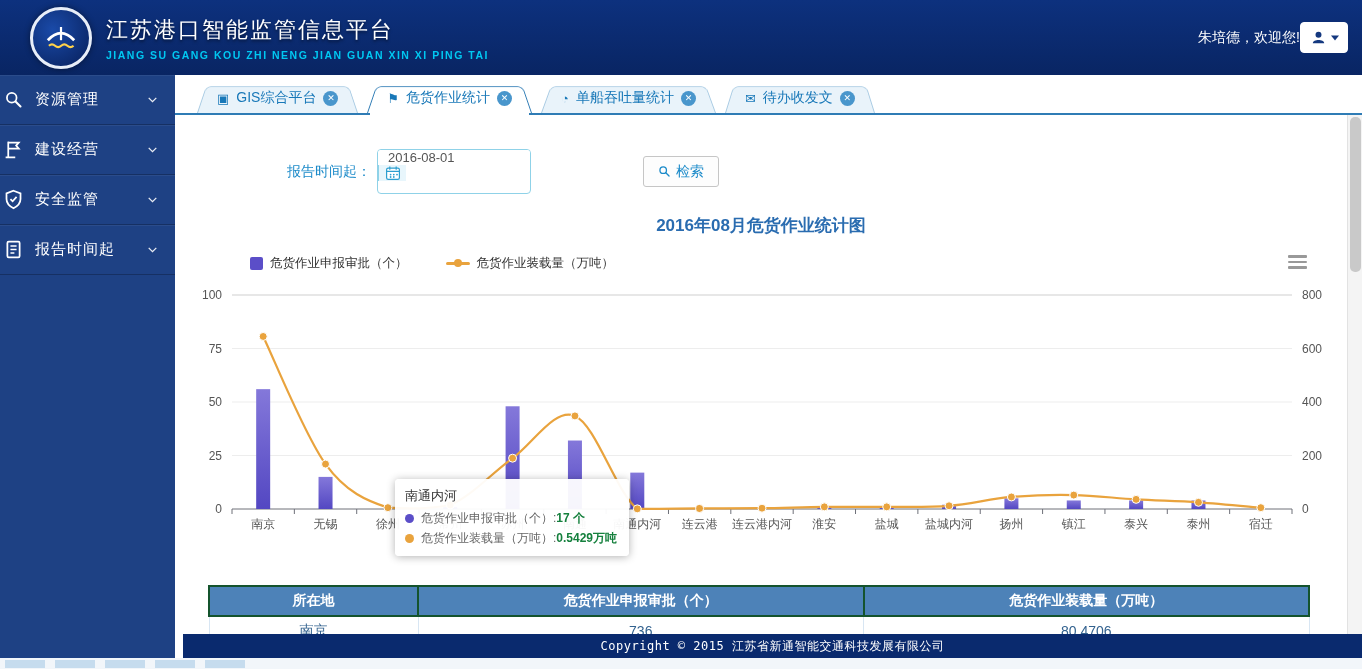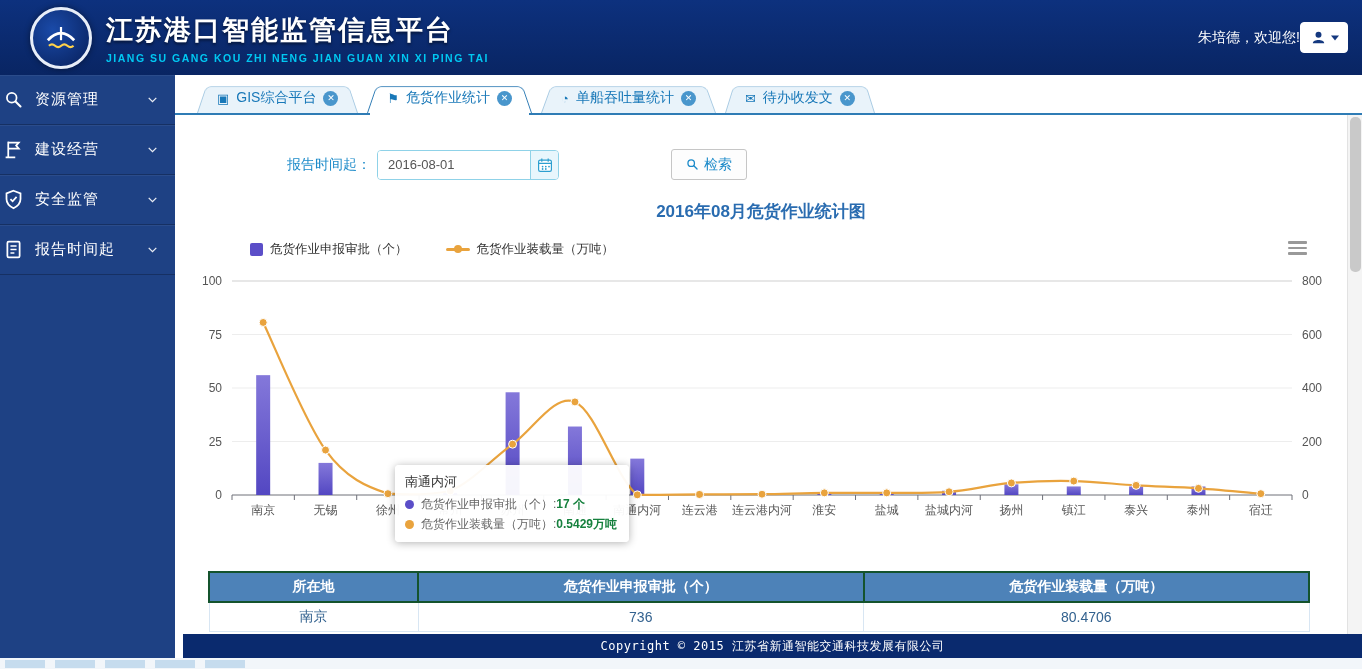--- a/index.html
+++ b/index.html
@@ -8,21 +8,21 @@
 
   
   .topbar { position:absolute; top:0; left:0; width:100%; height:75px;
     background:linear-gradient(180deg,#0d317e 0%,#092563 100%);
     display:flex; align-items:center; z-index:10; }
   .logo { width:62px; height:62px; border-radius:50%; margin:0 14px 0 30px; flex:none;
     background:radial-gradient(circle at 35% 35%, #1a4aa8, #071f5a);
     border:3px solid #e8eef8; box-shadow:0 0 6px rgba(0,0,0,.45);
     display:flex; align-items:center; justify-content:center; }
   .logo svg { width:44px; height:44px; }
-  .app-title { font-size:27px; font-weight:bold; color:#fff; letter-spacing:2px;
+  .app-title { font-size:22px; font-weight:normal; color:#fff; letter-spacing:2px;
     text-shadow:0 2px 3px rgba(0,0,0,.5); }
   .app-subtitle { font-size:10.5px; font-weight:bold; color:#00c8f2; letter-spacing:1.5px; margin-top:4px; }
   .header-right { margin-left:auto; display:flex; align-items:center; gap:0; padding-right:14px; }
   .welcome { color:#fff; font-size:14px; }
   .user-btn { width:48px; height:31px; background:#fff; border:1px solid #fff; border-radius:4px;
     display:flex; align-items:center; justify-content:center; gap:4px; cursor:pointer; }
 
   
   .sidebar { position:absolute; top:75px; left:0; width:175px; bottom:11px; background:#1e4184; z-index:5; }
   .side-item { height:50px; display:flex; align-items:center; padding:0 16px 0 3px; color:#fff;
@@ -46,22 +46,22 @@
   .tab > * { position:relative; z-index:1; }
   .tab.active::before { background:#fff; border-color:#2f7cb5; }
   .tab.active::after { content:""; position:absolute; left:3px; right:3px; bottom:-2px; height:2px; background:#fff; z-index:2; }
   .tab-glyph { font-size:13px; line-height:1; }
   .tab-close { width:15px; height:15px; border-radius:50%; background:#4996cc; color:#fff; font-size:9px;
     line-height:15px; text-align:center; display:inline-block; cursor:pointer; }
 
   
   .filter-row { display:flex; align-items:center; margin:34px 0 0 112px; font-size:14px; }
   .f-label { color:#1b8ac9; }
-  .f-input { display:flex; height:30px; border:1px solid #8fd2e8; border-radius:4px; overflow:hidden;
-    margin-left:6px; background:#fff; }
+  .f-input { display:flex; height:45px; border:1px solid #8fd2e8; border-radius:4px; overflow:hidden;
+    margin-left:6px; background:#fff;flex-direction:column; }
   .f-input input { width:152px; border:none; outline:none; padding:0 10px; font-size:13px; color:#555;
     font-family:inherit; }
   .cal-btn { width:28px; background:#e8f6fc; border-left:1px solid #8fd2e8; display:flex; align-items:center;
     justify-content:center; cursor:pointer; }
   .grp2 { margin-left:150px; display:flex; align-items:center; }
   .search-btn { margin-left:112px; height:31px; padding:0 14px; background:#fdfdfd; border:1px solid #c6c6c6;
     border-radius:3px; color:#1b8ac9; font-size:14px; display:flex; align-items:center; gap:5px; cursor:pointer; }
 
   
   .chart-title { margin:20px 15px 0 0; text-align:center; color:#2a6cb0; font-size:17px; font-weight:bold; }

